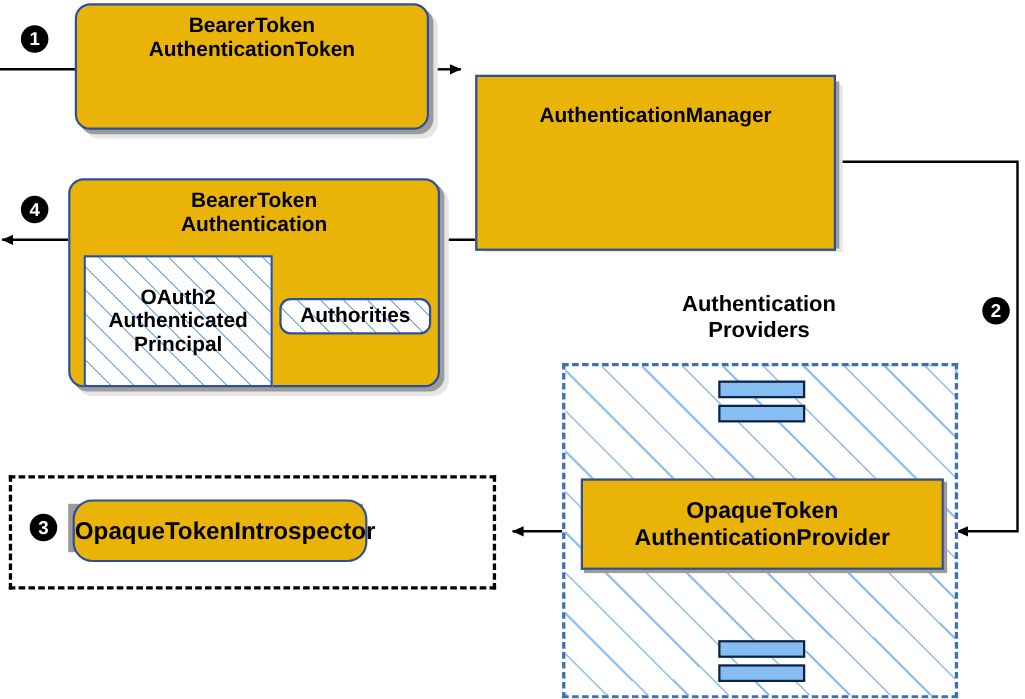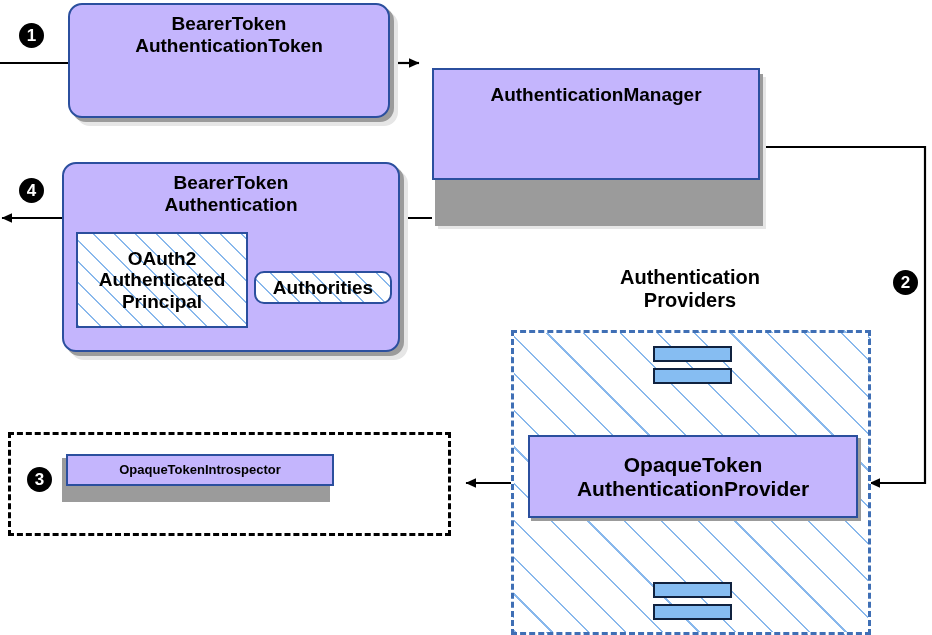--- a/index.html
+++ b/index.html
@@ -16,21 +16,21 @@
     overflow:hidden;
   }
   #wires{
     position:absolute;left:0;top:0;width:932px;height:635px;
     pointer-events:none;
   }
   
   .node{
     position:absolute;
     box-sizing:border-box;
-    background:#c4b5fd;
+    background:#eab308;
     border:2px solid #2b4f9e;
     color:#000000;
     font-weight:bold;
     display:flex;
     flex-direction:column;
     align-items:center;
     z-index:3;
   }
   .node .title{
     width:100%;
@@ -185,30 +185,30 @@
 
   <div class="shadow2 rounded" style="left:76px;top:11px;width:322px;height:115px;"></div>
   <div class="shadow rounded" style="left:72px;top:7px;width:322px;height:115px;"></div>
   <div class="node rounded" style="left:68px;top:3px;width:322px;height:115px;padding-top:8px;font-size:19px;">
     <div class="title">BearerToken
 AuthenticationToken</div>
   </div>
 
   <div class="shadow2" style="left:438px;top:77px;width:328px;height:152px;"></div>
   <div class="shadow" style="left:435px;top:74px;width:328px;height:152px;"></div>
-  <div class="node" style="left:432px;top:68px;width:328px;height:112px;padding-top:14px;font-size:19px;">
+  <div class="node" style="left:432px;top:68px;width:328px;height:160px;padding-top:25px;font-size:19px;">
     <div class="title">AuthenticationManager</div>
   </div>
 
   <div class="shadow2 rounded" style="left:70px;top:170px;width:338px;height:190px;"></div>
   <div class="shadow rounded" style="left:66px;top:166px;width:338px;height:190px;"></div>
   <div class="node rounded" style="left:62px;top:162px;width:338px;height:190px;padding-top:8px;font-size:19px;">
     <div class="title">BearerToken
 Authentication</div>
-    <div class="part" style="left:12px;top:68px;width:172px;height:96px;font-size:19px;text-align:center;">OAuth2
+    <div class="part" style="left:12px;top:68px;width:172px;height:120px;font-size:19px;text-align:center;">OAuth2
 Authenticated
 Principal</div>
     <div class="part" style="left:190px;top:107px;width:138px;height:33px;font-size:19px;border-radius:10px;">Authorities</div>
   </div>
 
   <div class="group-label" style="left:560px;top:266px;width:260px;font-size:20px;">Authentication
 Providers</div>
 
   <div class="group-dashed-blue" style="left:511px;top:330px;width:360px;height:305px;"></div>
 
@@ -222,17 +222,17 @@
 AuthenticationProvider</div>
   </div>
 
   <div class="bar" style="left:653px;top:582px;width:79px;height:16px;"></div>
   <div class="bar" style="left:653px;top:604px;width:79px;height:16px;"></div>
 
   <div class="group-dashed-black" style="left:8px;top:432px;width:443px;height:104px;"></div>
 
   <div class="shadow2" style="left:58px;top:462px;width:268px;height:44px;"></div>
   <div class="shadow" style="left:62px;top:458px;width:268px;height:44px;"></div>
-  <div class="node" style="left:66px;top:454px;width:268px;height:32px;justify-content:center;font-size:13px;">
+  <div class="node" style="left:66px;top:454px;width:268px;height:57px;justify-content:center;font-size:22px;border-radius:18px;">
     <div class="title">OpaqueTokenIntrospector</div>
   </div>
 
 </div>
 
 </body></html>

